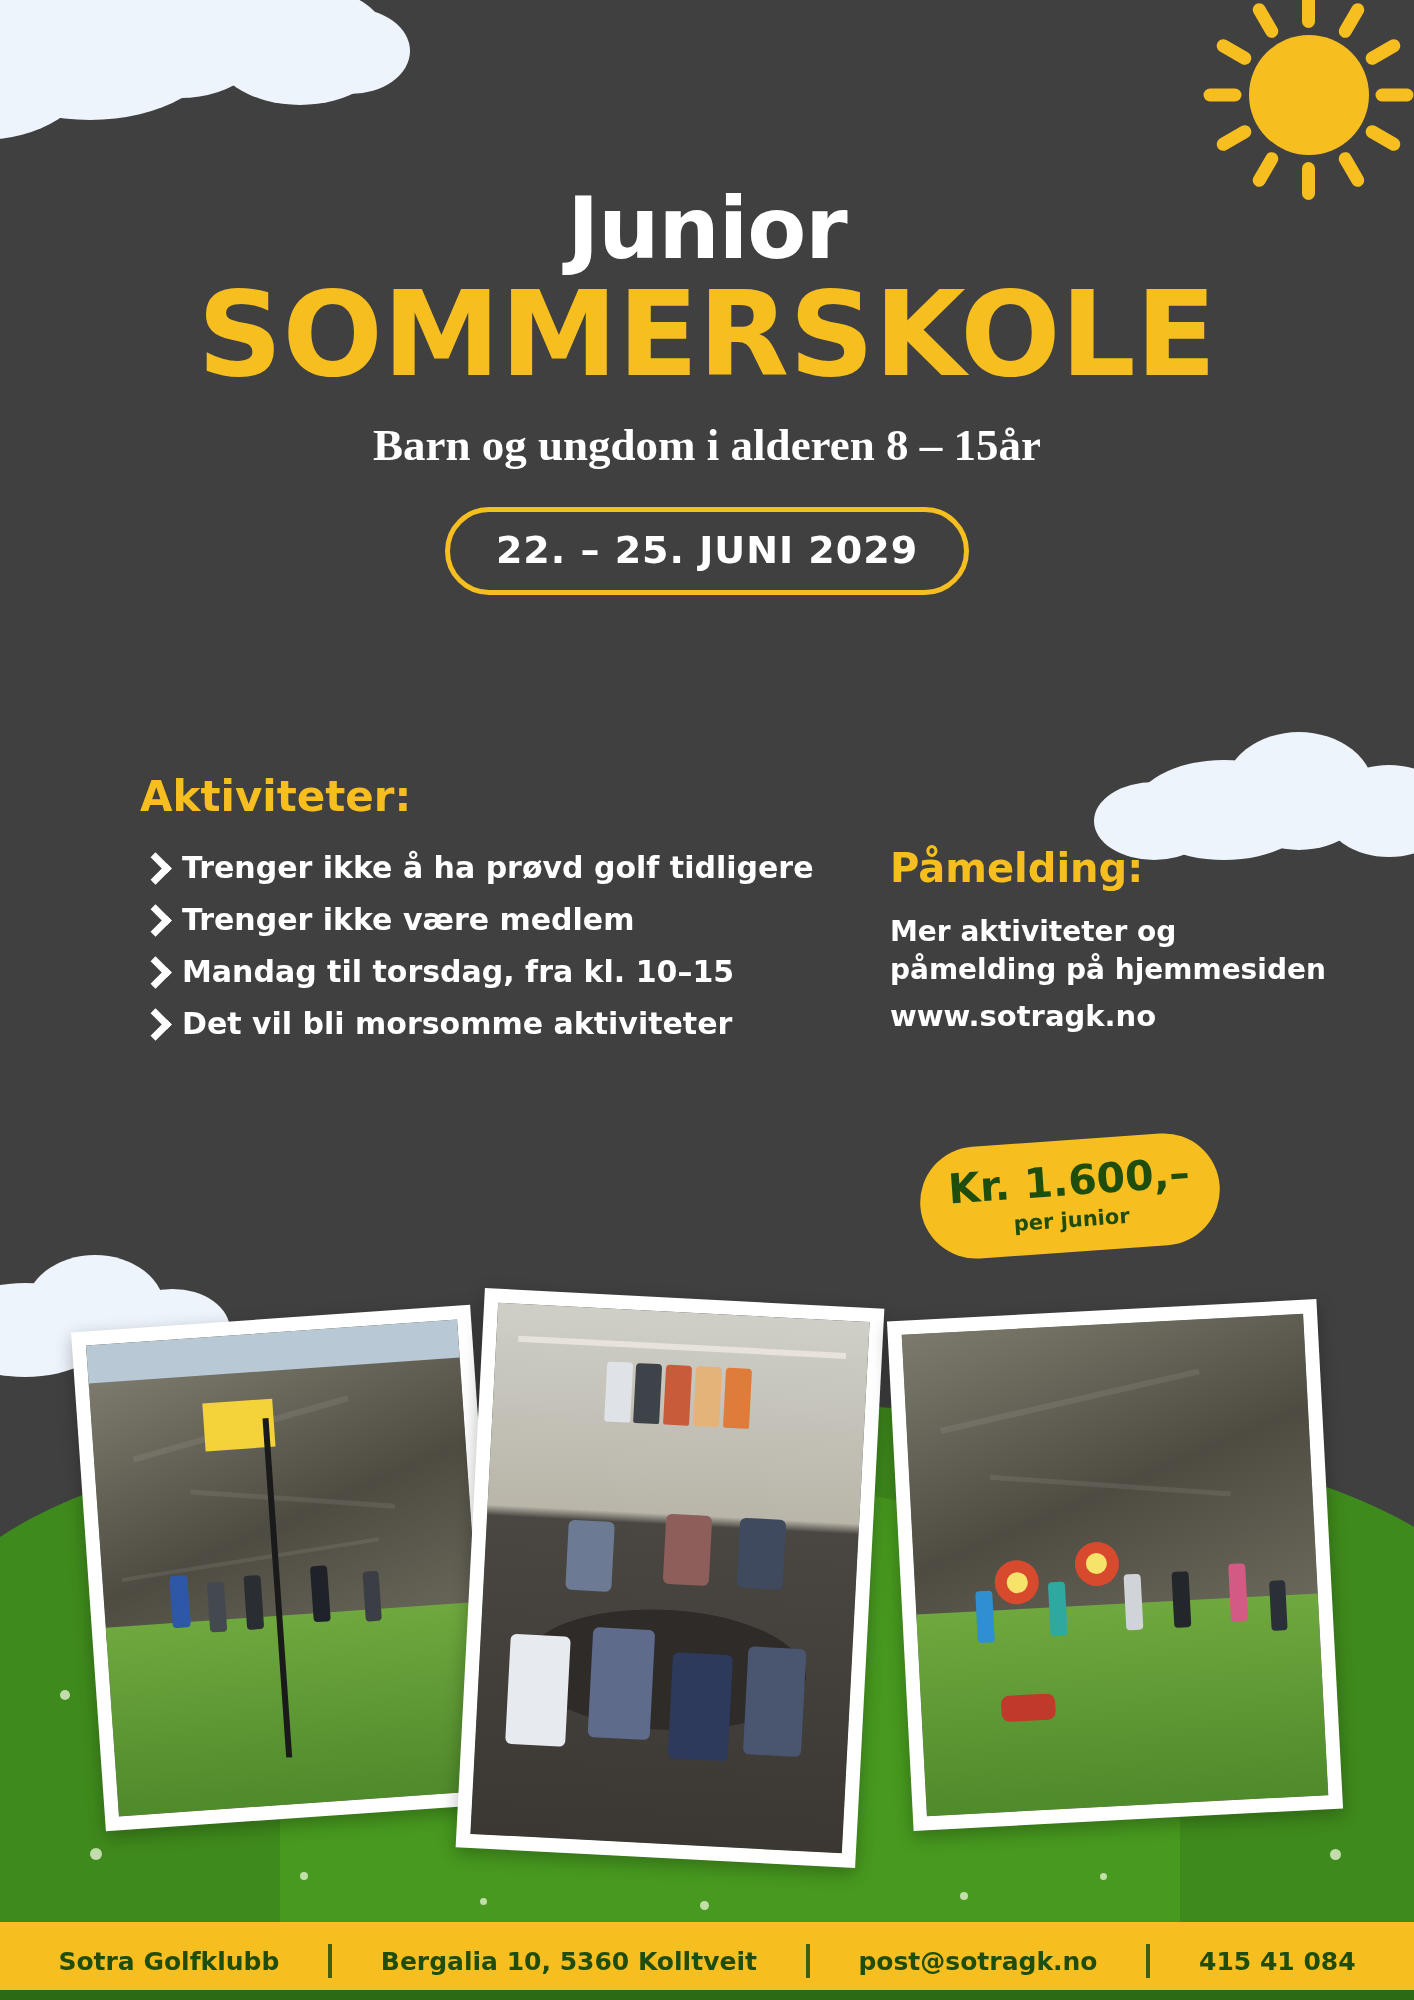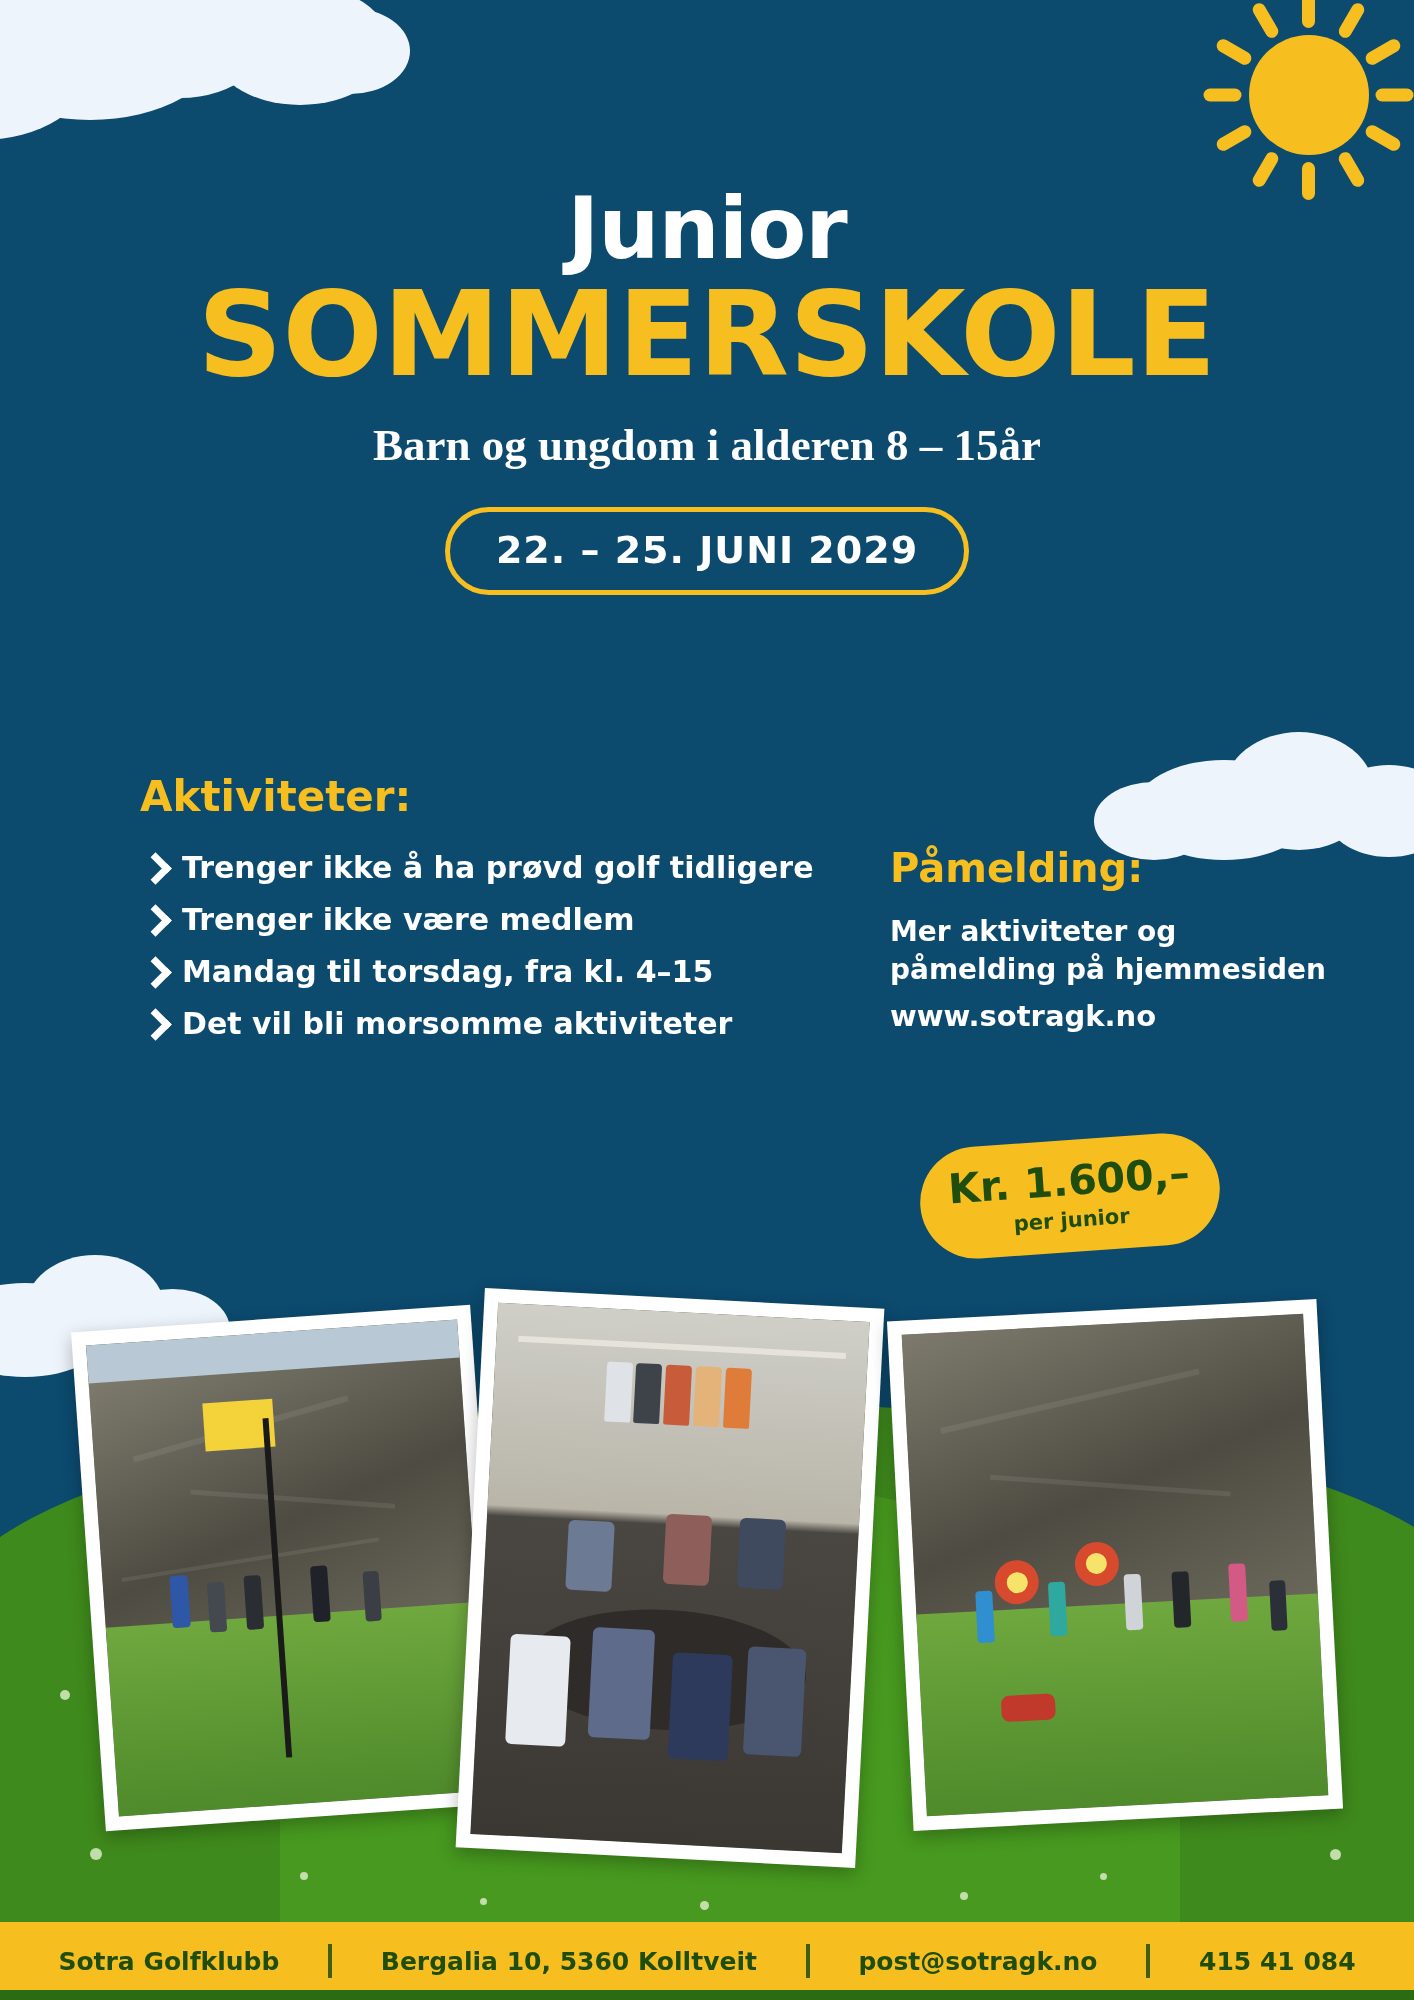--- a/index.html
+++ b/index.html
@@ -6,21 +6,21 @@
   html, body {
     width: 1414px;
     height: 2000px;
     overflow: hidden;
     font-family: "DejaVu Sans", sans-serif;
   }
   .poster {
     position: relative;
     width: 1414px;
     height: 2000px;
-    background: #0c4a6e;
+    background: #404040;
     overflow: hidden;
   }
 
   
   .cloud {
     position: absolute;
     background: #eef4fb;
     border-radius: 50%;
     pointer-events: none;
   }
@@ -334,21 +334,21 @@
     <div class="act-item">
       <span class="chev"></span>
       <span class="act-text">Trenger ikke å ha prøvd golf tidligere</span>
     </div>
     <div class="act-item">
       <span class="chev"></span>
       <span class="act-text">Trenger ikke være medlem</span>
     </div>
     <div class="act-item">
       <span class="chev"></span>
-      <span class="act-text">Mandag til torsdag, fra kl. 4–15</span>
+      <span class="act-text">Mandag til torsdag, fra kl. 10–15</span>
     </div>
     <div class="act-item">
       <span class="chev"></span>
       <span class="act-text">Det vil bli morsomme aktiviteter</span>
     </div>
   </div>
 
   <div class="signup">
     <div class="signup-title">Påmelding:</div>
     <div class="signup-line">Mer aktiviteter og</div>

